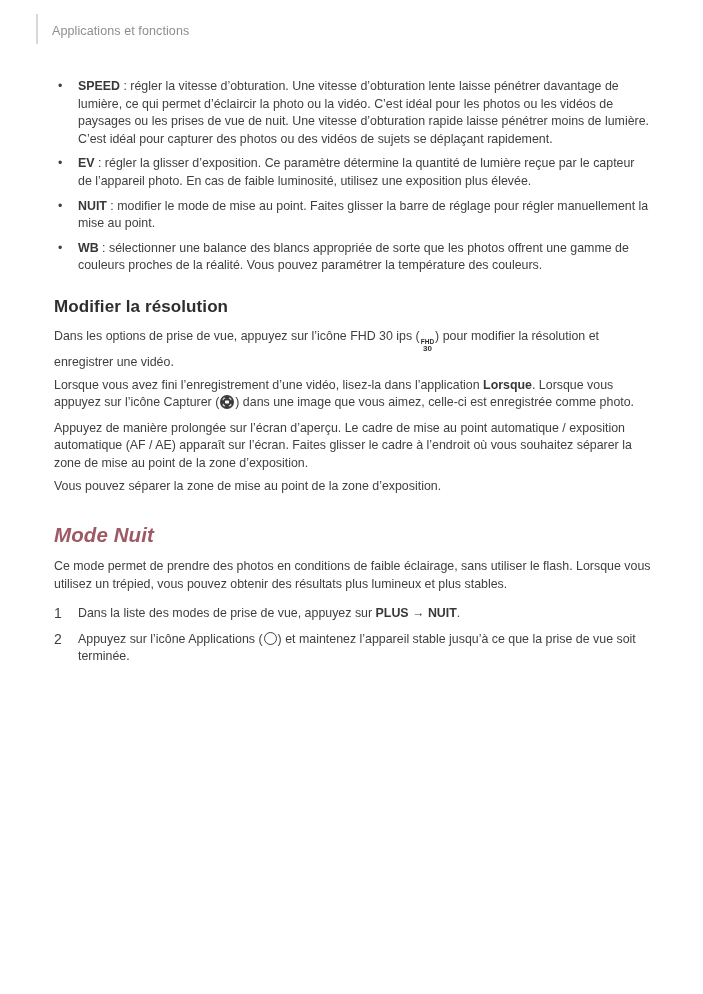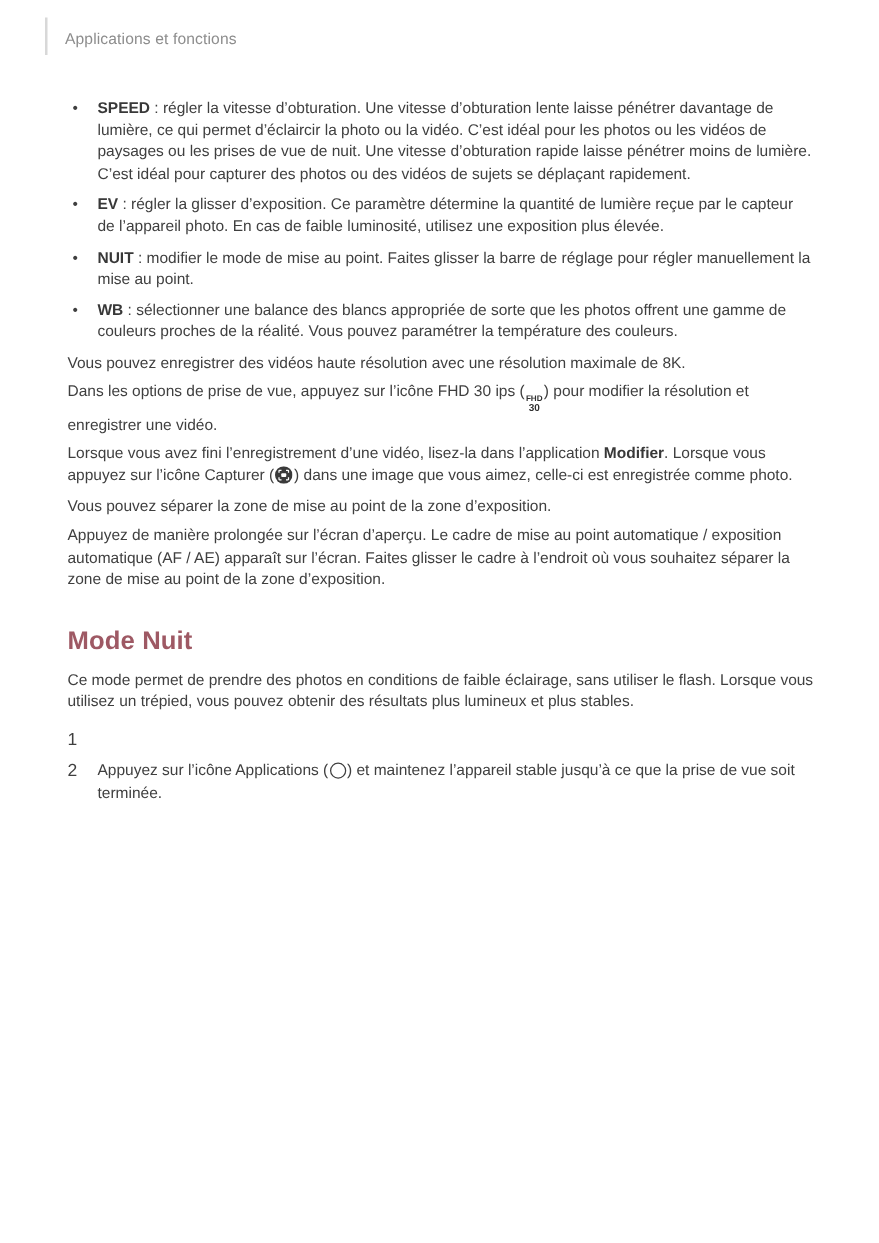--- a/index.html
+++ b/index.html
@@ -32,21 +32,21 @@
     font-size:12.4px; line-height:17.6px; color:#3f3f3f;
   }
   .bullet .btxt { flex:1; }
 
   h3.section {
     font-size:17px; line-height:21px; font-weight:bold; color:#2e2e2e;
     margin-top:21px; margin-bottom:11px; letter-spacing:.1px;
   }
   h2.chapter {
     font-size:20.5px; line-height:25px; font-weight:bold;
-    margin-top:27px; margin-bottom:11px; letter-spacing:.1px;
+    margin-top:27px; margin-bottom:11px; letter-spacing:.1px;font-style:italic;
   }
   p.para { margin-bottom:5px; }
 
   
   .fhd-icon {
     display:inline-flex; flex-direction:column; align-items:center;
     vertical-align:-4px; margin:0 1px;justify-content:flex-end;
   }
   .fhd-icon .t { font-size:6.5px; line-height:6.5px; font-weight:bold; color:#2e2e2e; }
   .fhd-icon .b { font-size:8px;  line-height:8.5px; font-weight:bold; color:#2e2e2e; }
@@ -94,41 +94,42 @@
     </div>
     <div class="bullet body-text">
       <span class="marker">•</span>
       <div class="btxt"><b>NUIT</b><span> : </span><span>modifier le mode de mise au point. Faites glisser la barre de réglage pour régler manuellement la mise au point.</span></div>
     </div>
     <div class="bullet body-text">
       <span class="marker">•</span>
       <div class="btxt"><b>WB</b><span> : </span><span>sélectionner une balance des blancs appropriée de sorte que les photos offrent une gamme de couleurs proches de la réalité. Vous pouvez paramétrer la température des couleurs.</span></div>
     </div>
 
-    <p class="para body-text">Vous pouvez enregistrer des vidéos haute résolution avec une résolution maximale de 8K.</p>
+    <h3 class="section">Modifier la résolution</h3>
     <p class="para body-text"><span>Dans les options de prise de vue, appuyez sur l’icône FHD 30 ips (</span><span class="fhd-icon">
           <span class="t">FHD</span>
           <span class="b">30</span>
         </span><span>) pour modifier la résolution et enregistrer une vidéo.</span></p>
-    <p class="para body-text"><span>Lorsque vous avez fini l’enregistrement d’une vidéo, lisez-la dans l’application </span><b>Modifier</b><span>. Lorsque vous appuyez sur l’icône Capturer (</span><span class="capture-icon"><svg width="14" height="14" viewBox="0 0 14 14">
+    <p class="para body-text"><span>Lorsque vous avez fini l’enregistrement d’une vidéo, lisez-la dans l’application </span><b>Lorsque</b><span>. Lorsque vous appuyez sur l’icône Capturer (</span><span class="capture-icon"><svg width="14" height="14" viewBox="0 0 14 14">
             <circle cx="7" cy="7" r="7" fill="#3a3a3a"></circle>
             <path d="M3.2 5.2 V3.6 Q3.2 3.2 3.6 3.2 H5.2 M8.8 3.2 H10.4 Q10.8 3.2 10.8 3.6 V5.2 M10.8 8.8 V10.4 Q10.8 10.8 10.4 10.8 H8.8 M5.2 10.8 H3.6 Q3.2 10.8 3.2 10.4 V8.8" fill="none" stroke="#ffffff" stroke-width="1"></path>
             <rect x="5" y="5.6" width="4" height="2.9" rx="0.7" fill="#ffffff"></rect>
           </svg></span><span>) dans une image que vous aimez, celle-ci est enregistrée comme photo.</span></p>
 
+    <p class="para body-text">Appuyez de manière prolongée sur l’écran d’aperçu. Le cadre de mise au point automatique / exposition automatique (AF / AE) apparaît sur l’écran. Faites glisser le cadre à l’endroit où vous souhaitez séparer la zone de mise au point de la zone d’exposition.</p>
     <p class="para body-text">Vous pouvez séparer la zone de mise au point de la zone d’exposition.</p>
-    <p class="para body-text">Appuyez de manière prolongée sur l’écran d’aperçu. Le cadre de mise au point automatique / exposition automatique (AF / AE) apparaît sur l’écran. Faites glisser le cadre à l’endroit où vous souhaitez séparer la zone de mise au point de la zone d’exposition.</p>
 
     <h2 class="chapter" style="color: rgb(158, 89, 100);">Mode Nuit</h2>
     <p class="para body-text">Ce mode permet de prendre des photos en conditions de faible éclairage, sans utiliser le flash. Lorsque vous utilisez un trépied, vous pouvez obtenir des résultats plus lumineux et plus stables.</p>
 
     <div class="steps">
       <div class="step body-text">
         <span class="num">1</span>
         <div class="stxt">
+          <div><span>Dans la liste des modes de prise de vue, appuyez sur </span><b>PLUS</b><span> → </span><b>NUIT</b><span>.</span></div>
         </div>
       </div>
       <div class="step body-text">
         <span class="num">2</span>
         <div class="stxt"><span>Appuyez sur l’icône Applications (</span><span class="shutter-icon"></span><span>) et maintenez l’appareil stable jusqu’à ce que la prise de vue soit terminée.</span></div>
       </div>
     </div>
 
   </div>
 

